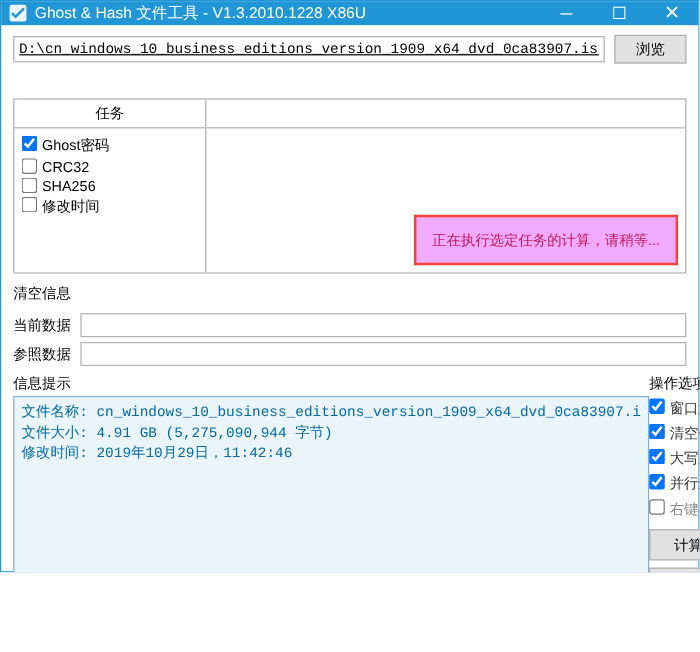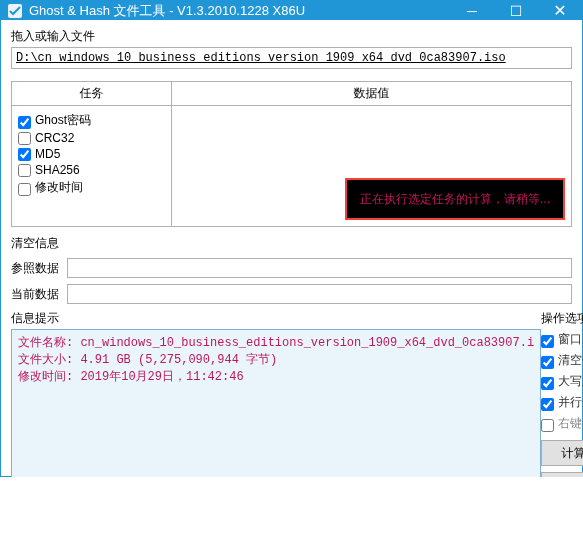--- a/index.html
+++ b/index.html
@@ -9,37 +9,37 @@
   .titlebar .icon { width: 16px; height: 16px; margin-right: 6px; display:flex; align-items:center; justify-content:center; }
   .titlebar .title { flex: 1; }
   .winbtns { display: flex; height: 100%; }
   .winbtn { width: 44px; display: flex; align-items: center; justify-content: center; color: #fff; font-size: 14px; font-family: Arial; }
   .winbtn.close { font-size: 16px; }
   .content { flex: 1; padding: 8px 10px 4px 10px; display: flex; flex-direction: column; position: relative; }
   .label { font-size: 12px; margin-bottom: 2px; }
   .row { display: flex; align-items: center; margin-bottom: 6px; }
   .pathinput { flex: 1; height: 22px; border: 1px solid #b0b0b0; padding: 2px 4px; font-size: 12px; background: #fff; font-family: "Consolas","Courier New",monospace; text-decoration: underline; color:#000; }
   .btn { height: 24px; min-width: 60px; border: 1px solid #adadad; background: #e1e1e1; font-size: 12px; margin-left: 8px; display:flex; align-items:center; justify-content:center; }
-  .group { border: 1px solid #b0b0b0; margin-top: 6px; background:#fff; }
+  .group { border: 1px solid #b0b0b0; margin-top: 23px; background:#fff; }
   .task-header { display: flex; border-bottom: 1px solid #b0b0b0; }
   .th { padding: 3px 0; font-size: 12px; text-align: center; }
   .th.left { width: 160px; border-right: 1px solid #b0b0b0; }
   .th.right { flex: 1; }
   .task-body { display: flex; position: relative; }
   .task-left { width: 160px; border-right: 1px solid #b0b0b0; padding: 4px 6px; }
   .task-right { flex: 1; position: relative; min-height: 120px; }
-  .cbrow { display: flex; align-items: flex-end; margin: 2px 0; font-size: 12px; white-space: nowrap; }
+  .cbrow { display: flex; align-items: flex-start; margin: 2px 0; font-size: 12px; white-space: nowrap; }
   .cbrow input { margin-right: 4px; width:13px; height:13px; }
-  .status-box { position: absolute; right: 6px; bottom: 6px; width: 220px; height: 42px; border: 2px solid #f44336; display: flex; align-items: center; justify-content: center; color: #c2185b; font-size: 12px; background: #000000; }
+  .status-box { position: absolute; right: 6px; bottom: 6px; width: 220px; height: 42px; border: 2px solid #f44336; display: flex; align-items: center; justify-content: center; color: #c2185b; font-size: 12px; background: #f0abfc; }
   .compare-row { display: flex; align-items: center; margin-top: 6px; }
   .compare-row .clabel { width: 56px; font-size: 12px; }
   .compare-row input { flex: 1; height: 20px; border: 1px solid #b0b0b0; padding: 1px 3px; font-size: 12px; background:#fff; }
   .bottom { display: flex; margin-top: 6px; }
   .info-wrap { flex: 1; display: flex; flex-direction: column; margin-right: 0; }
-  .info-box { border: 1px solid #7eb0d6; background: #eaf4fb; font-family: "Consolas","Courier New",monospace; font-size: 12px; color: #be185d; padding: 4px 6px; height: 175px; white-space: pre; overflow: hidden; }
+  .info-box { border: 1px solid #7eb0d6; background: #eaf4fb; font-family: "Consolas","Courier New",monospace; font-size: 12px; color: #0369a1; padding: 4px 6px; height: 175px; white-space: pre; overflow: hidden; }
   .side { width: 78px; display: flex; flex-direction: column; }
   .side .label { margin-bottom: 2px; }
   .side .cbrow { margin: 2px 0; font-size: 12px; color:#333; }
   .side .cbrow.disabled { color:#888; }
   .side-btn { height: 26px; border: 1px solid #adadad; background: #e1e1e1; font-size: 12px; margin-top: 6px; display:flex; align-items:center; justify-content:center; }
   .scroll-h { height: 16px; border-top: 1px solid #ccc; background: #f0f0f0; display:flex; align-items:center; }
   .scroll-arrow { width:16px; height:16px; display:flex; align-items:center; justify-content:center; color:#666; font-size:10px; }
   .scroll-track { flex:1; height:16px; background:#f0f0f0; }
 </style>
 </head>
@@ -55,66 +55,61 @@
     </span>
     <span class="title">Ghost &amp; Hash 文件工具 - V1.3.2010.1228 X86U</span>
     <div class="winbtns">
       <div class="winbtn">─</div>
       <div class="winbtn">☐</div>
       <div class="winbtn close">✕</div>
     </div>
   </div>
 
   <div class="content">
-    <div class="label">拖入或输入文件</div>
     <div class="row">
       <input class="pathinput" value="D:\cn_windows_10_business_editions_version_1909_x64_dvd_0ca83907.iso" style="">
+      <div class="btn">浏览</div>
     </div>
 
     <div class="group">
       <div class="task-header">
         <div class="th left">任务</div>
-        <div class="th right">数据值</div>
       </div>
       <div class="task-body">
         <div class="task-left">
           <label class="cbrow">
               <input type="checkbox" checked="" style="">
               <span>Ghost密码</span>
             </label>
           <label class="cbrow">
               <input type="checkbox" style="">
               <span>CRC32</span>
-            </label>
-          <label class="cbrow">
-              <input type="checkbox" checked="" style="">
-              <span>MD5</span>
             </label>
           <label class="cbrow">
               <input type="checkbox" style="">
               <span>SHA256</span>
             </label>
           <label class="cbrow">
               <input type="checkbox" style="">
               <span>修改时间</span>
             </label>
         </div>
         <div class="task-right">
           <div class="status-box">正在执行选定任务的计算，请稍等...</div>
         </div>
       </div>
     </div>
 
     <div class="label" style="margin-top:8px">清空信息</div>
+    <div class="compare-row">
+      <div class="clabel">当前数据</div>
+      <input value="" style="">
+    </div>
     <div class="compare-row" style="margin-top:4px">
       <div class="clabel">参照数据</div>
-      <input value="" style="">
-    </div>
-    <div class="compare-row">
-      <div class="clabel">当前数据</div>
       <input value="" style="">
     </div>
 
     <div class="bottom">
       <div class="info-wrap">
         <div class="label">信息提示</div>
         <div class="info-box"><span>文件名称: cn_windows_10_business_editions_version_1909_x64_dvd_0ca83907.i</span>
 <span>文件大小: 4.91 GB (5,275,090,944 字节)</span>
 <span>修改时间: 2019年10月29日，11:42:46</span></div>
       </div>

